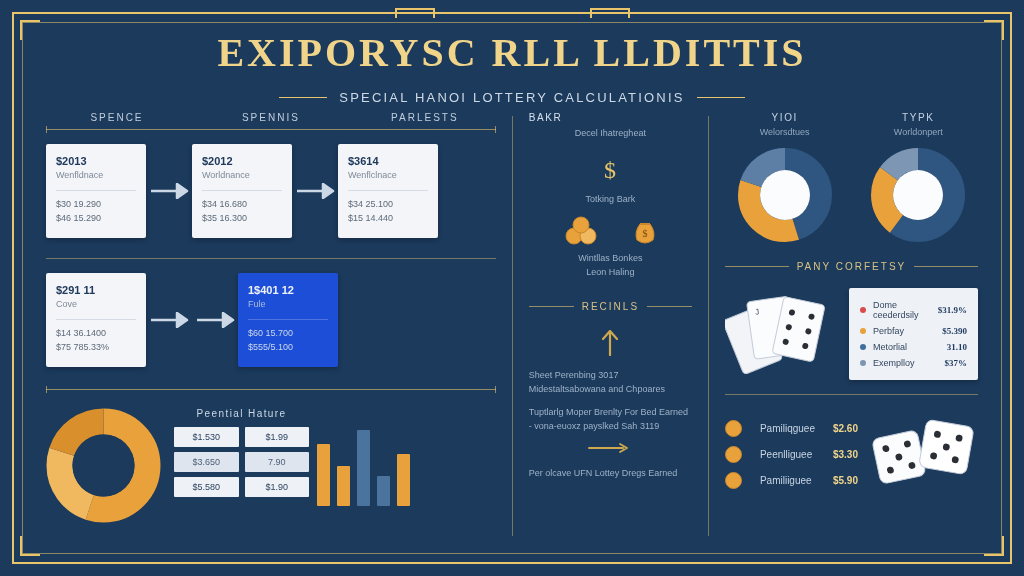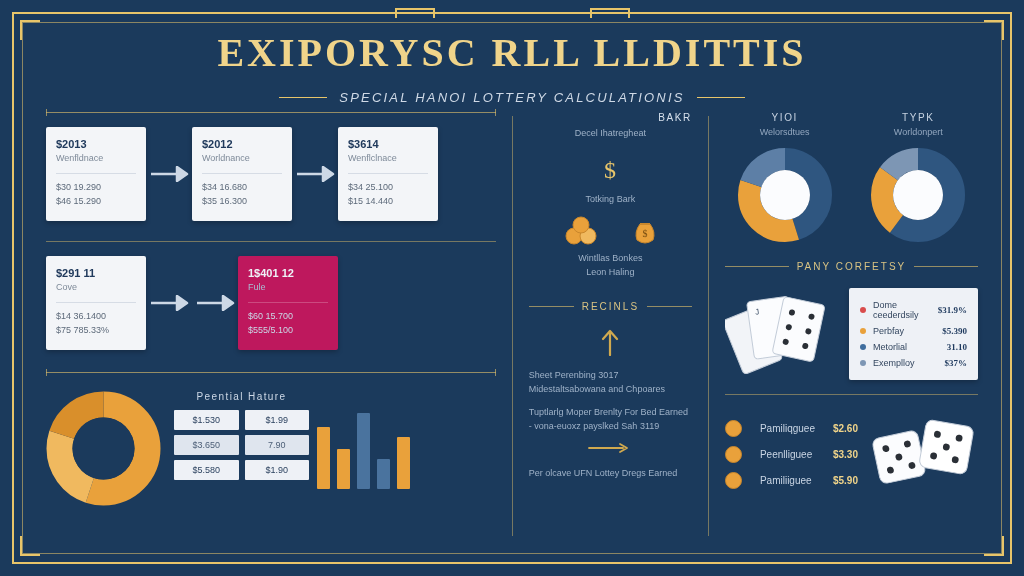--- a/index.html
+++ b/index.html
@@ -99,21 +99,20 @@
     font-weight: bold;
     margin: 0;
     line-height: 1.15;
   }
   .subtitle-wrap {
     margin-top: 14px;
     display: flex;
     align-items: center;
     justify-content: center;
     gap: 12px;
-    font-style: italic;
   }
   .subtitle {
     font-size: 13px;
     letter-spacing: 2.2px;
     color: #cfd9e6;
     white-space: nowrap;
   }
   .sub-rule {
     height: 1px;
     width: 48px;
@@ -219,21 +218,21 @@
   }
   .arrow {
     width: 46px;
     display: flex;
     align-items: center;
     justify-content: center;
   }
   .arrow svg { display: block; }
 
   .blue-card {
-    background: #be185d;
+    background: #1d4ed8;
   }
   .blue-card .amt { color: #eef2f7; }
   .blue-card .desc { color: #a9bdd4; }
   .blue-card .rule { background: rgba(255,255,255,0.22); }
   .blue-card .line { color: #cbd8e7; }
 
   
   .sec-cap {
     display: flex;
     align-items: center;
@@ -247,21 +246,21 @@
     color: #d9c383;
     white-space: nowrap;
   }
 
   
   .mid-block { margin-bottom: 4px; }
   .mid-title {
     font-size: 10px;
     letter-spacing: 1.6px;
     color: #d6e0ec;
-    text-align: right;
+    text-align: left;
   }
   .mid-sub {
     font-size: 9px;
     color: #9fb2c8;
     text-align: center;
     margin-top: 4px;
     line-height: 1.5;
   }
   .mid-body {
     font-size: 9px;
@@ -418,20 +417,25 @@
       <div class="sub-rule"></div>
       <div class="subtitle">SPECIAL HANOI LOTTERY CALCULATIONIS</div>
       <div class="sub-rule"></div>
     </div>
   </div>
 
   <div class="content">
 
     <div class="col-left">
 
+      <div class="colhead-row">
+        <div class="colhead">SPENCE</div>
+        <div class="colhead">SPENNIS</div>
+        <div class="colhead">PARLESTS</div>
+      </div>
       <div class="flow-line">
         <span class="cap" style="left:0"></span>
           <span class="cap" style="right:0"></span>
       </div>
 
       <div class="card-row">
         <div class="card">
           <div class="amt">$2013</div>
           <div class="desc">Wenfldnace</div>
           <div class="rule"></div>

